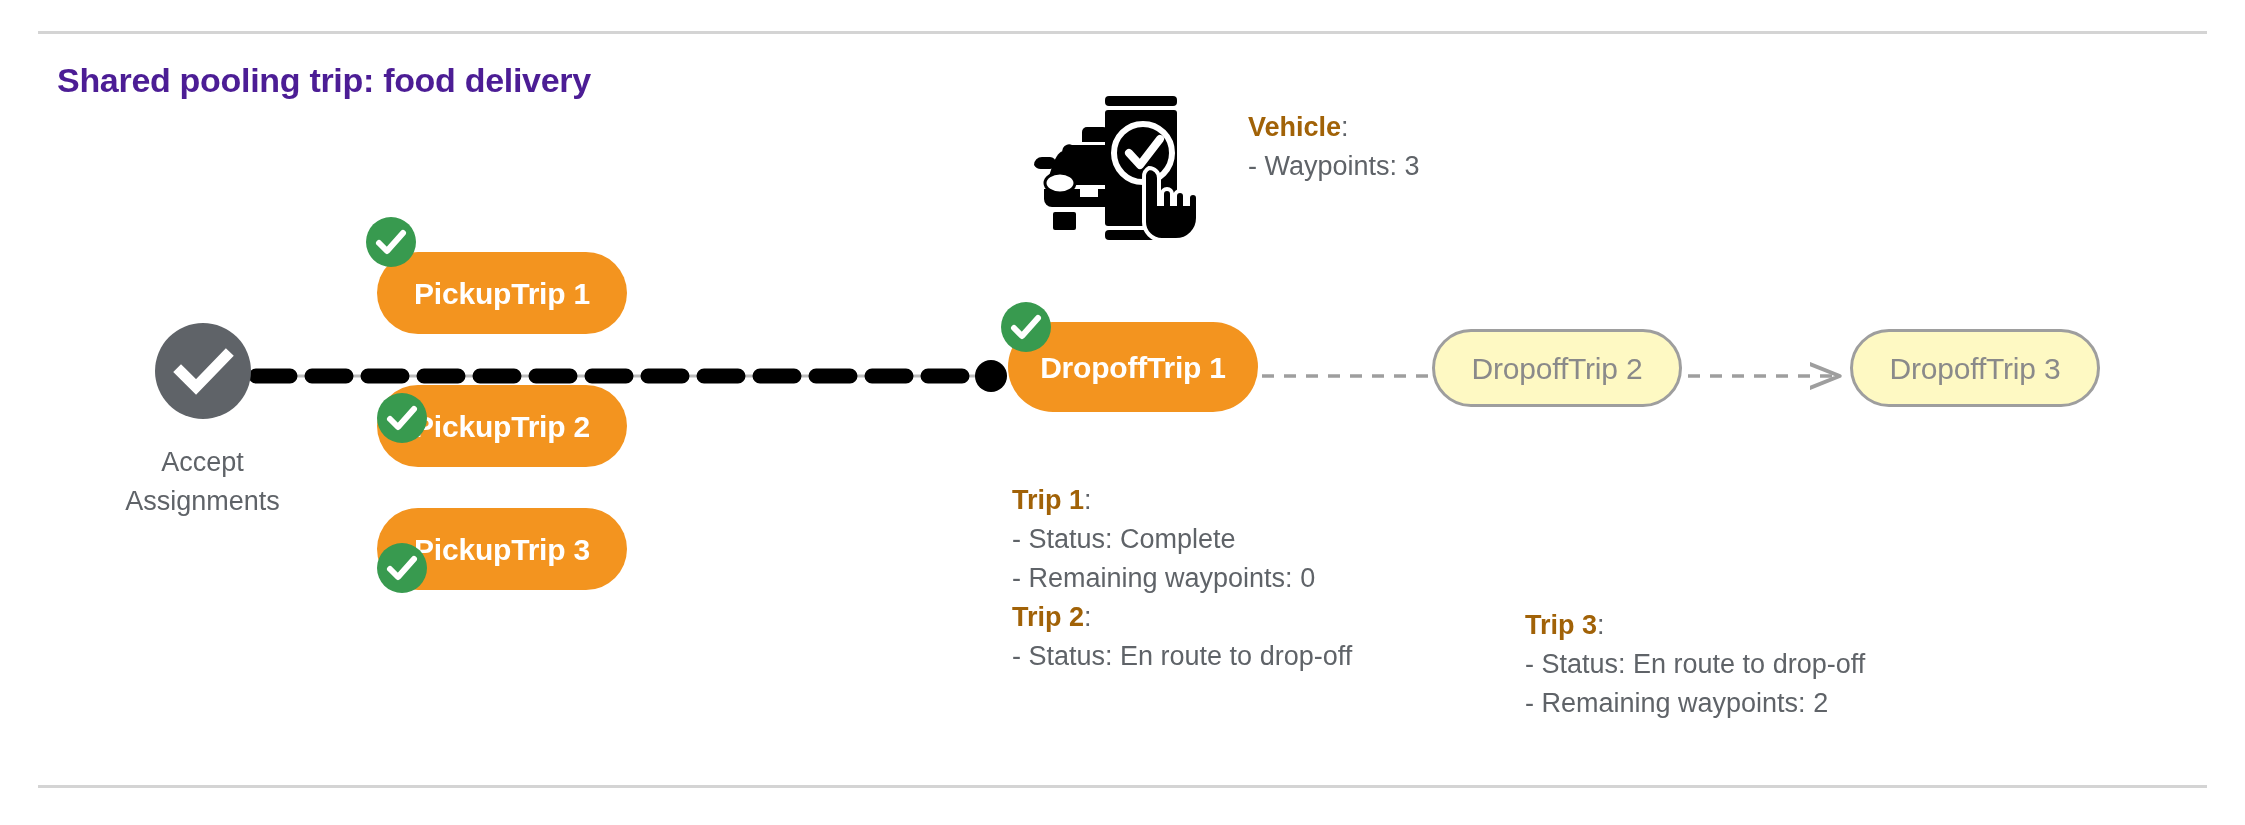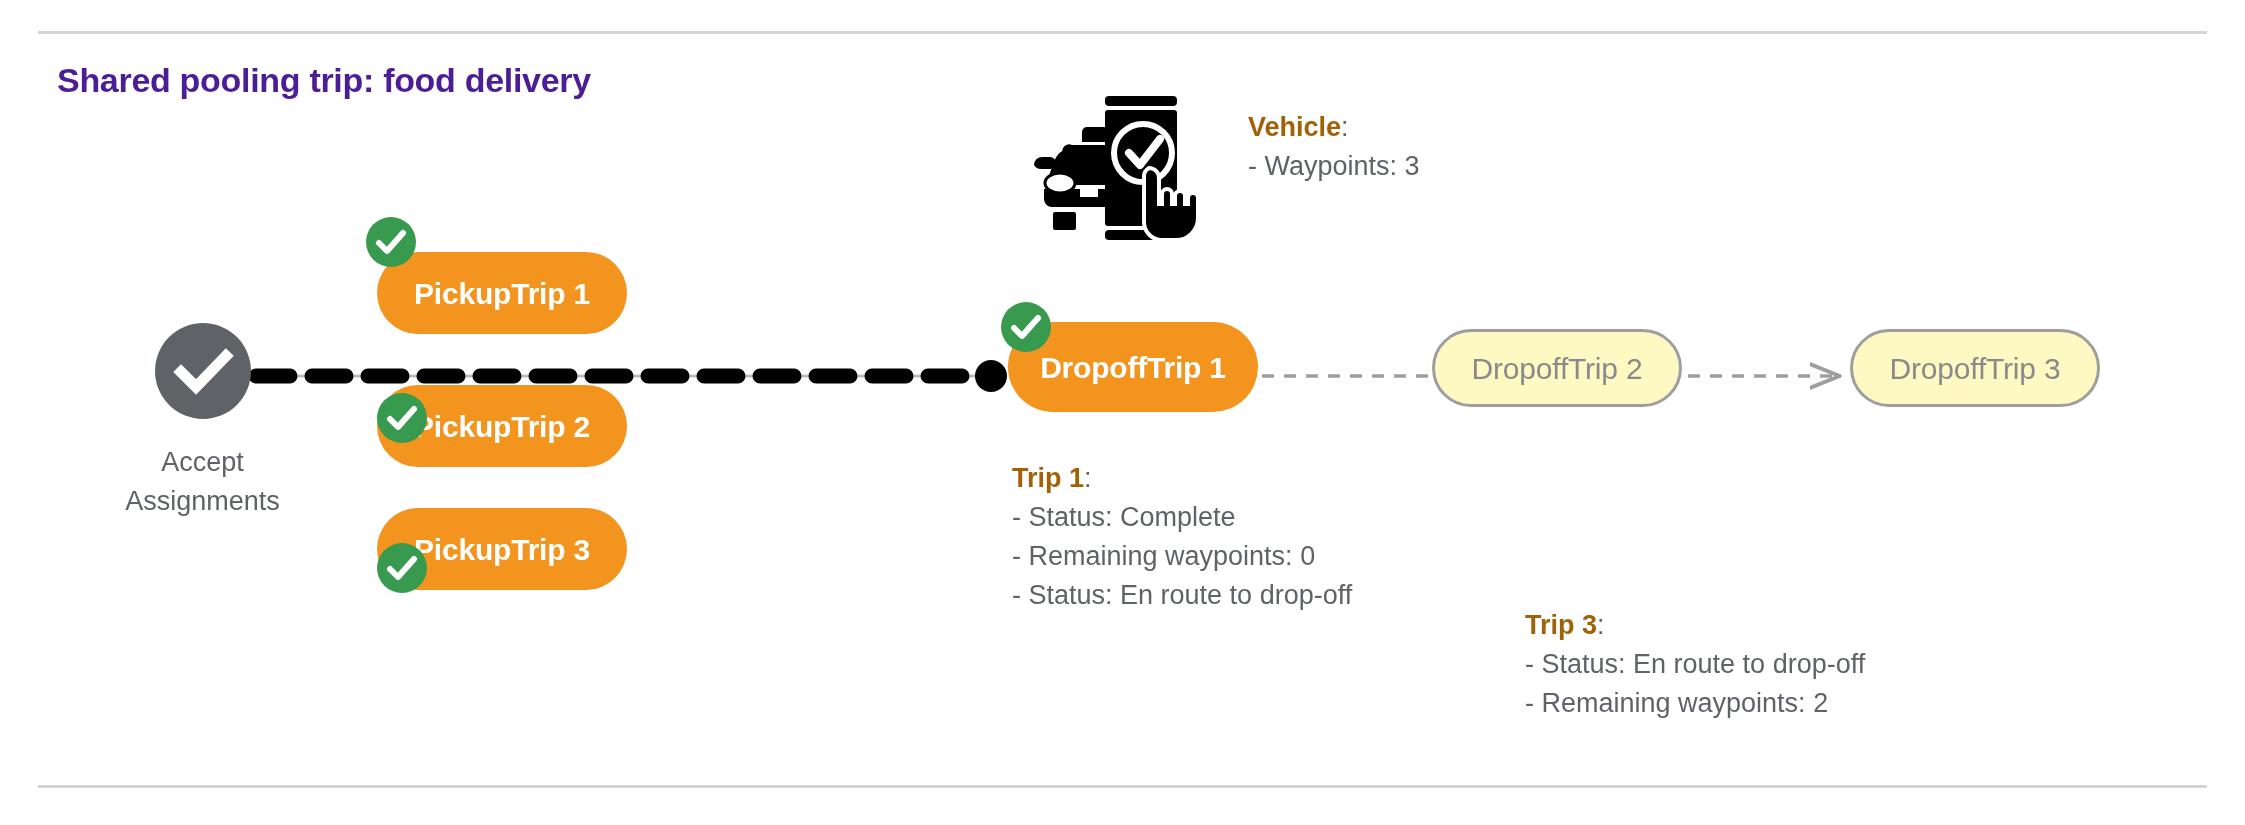--- a/index.html
+++ b/index.html
@@ -158,21 +158,21 @@
     color: #5f6368;
     white-space: nowrap;
   }
   .info-block .hl {
     font-weight: bold;
     color: #a16207;
   }
   .info-block .row { display: block; }
 
   .info-vehicle { left: 1248px; top: 108px; }
-  .info-trip12  { left: 1012px; top: 459px; }
+  .info-trip12  { left: 1012px; top: 481px; }
   .info-trip3   { left: 1525px; top: 562px; margin-top: 44px; }
 </style>
 </head>
 <body>
 
 <div id="slide">
 
   <div class="divider top"></div>
   <div class="divider bottom"></div>
 
@@ -295,20 +295,21 @@
 
   <div class="chip outline chip-dropoff-3">
     <span class="chip-line">Dropoff</span>
     <span class="chip-line">Trip 3</span>
   </div>
 
   <div class="info-block info-trip12">
     <span class="row"><b class="hl">Trip 1</b><span>:</span></span>
     <span class="row">- Status:  Complete</span>
     <span class="row">- Remaining waypoints: 0</span>
+    <span class="row"><b class="hl">Trip 2</b><span>:</span></span>
     <span class="row">- Status:  En route to drop-off</span>
   </div>
 
   <div class="info-block info-trip3">
     <span class="row"><b class="hl">Trip 3</b><span>:</span></span>
     <span class="row">- Status:  En route to drop-off</span>
     <span class="row">- Remaining waypoints: 2</span>
   </div>
 
 </div>

